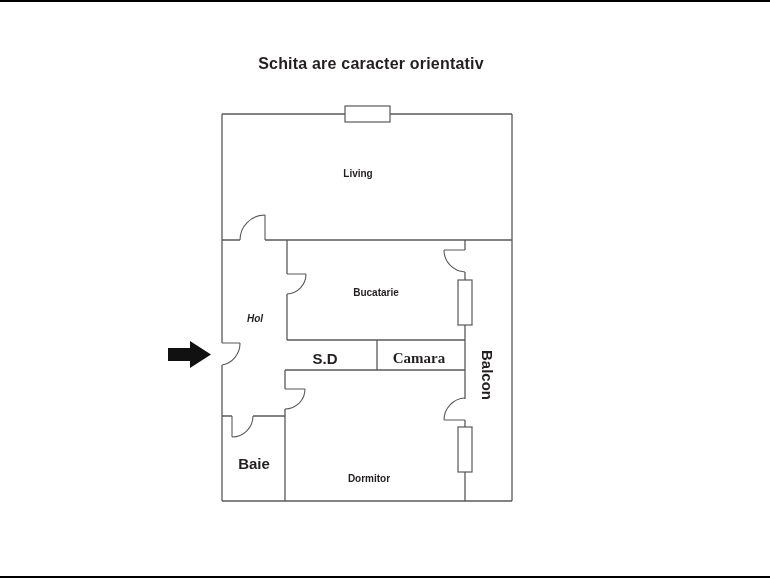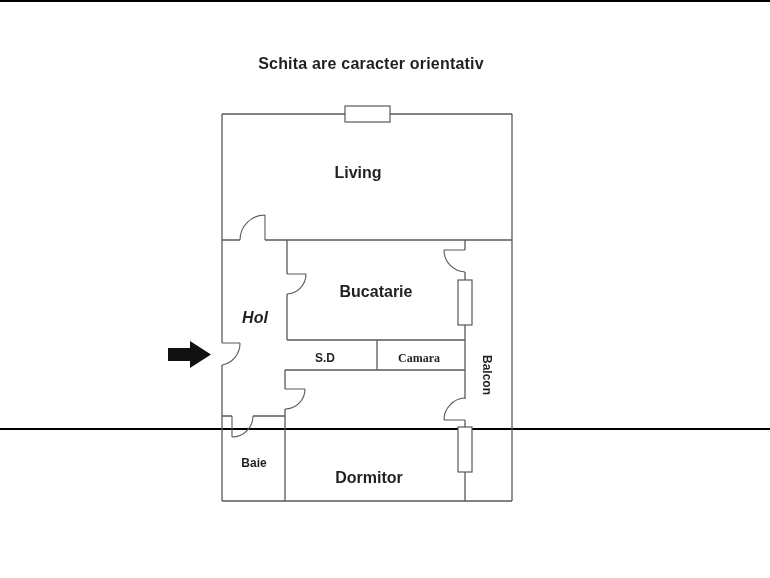--- a/index.html
+++ b/index.html
@@ -11,42 +11,42 @@
   }
   html,body{margin:0;padding:0;}
   body{
     width:770px;height:578px;
     background:var(--background);
     font-family:"Liberation Sans", sans-serif;
     overflow:hidden;
   }
   .frame{
     position:relative;
-    width:770px;height:430px;
+    width:770px;height:578px;
     box-sizing:border-box;
     border-top:2px solid var(--frame);
     border-bottom:2px solid var(--frame);
     background:var(--background);
   }
   .plan-svg{position:absolute;left:0;top:0;width:770px;height:578px;}
   .wall{stroke:var(--wall);stroke-width:1.3;fill:none;}
   .door{stroke:var(--wall);stroke-width:1.1;fill:none;}
   .window{stroke:var(--wall);stroke-width:1.2;fill:var(--background);}
   .arrow{fill:var(--arrow);stroke:none;}
   .label{
     position:absolute;
     transform:translate(-50%,-50%);
     color:var(--text);
     font-weight:600;
     white-space:nowrap;
     -webkit-font-smoothing:antialiased;
   }
   .title{font-size:16px;letter-spacing:.2px;}
-  .room-lg{font-size:16px;}
-  .room-sm{font-size:12px;}
+  .room-lg{font-size:10px;}
+  .room-sm{font-size:15px;}
   .vertical{
     transform:translate(-50%,-50%);
     writing-mode:vertical-rl;
     text-orientation:mixed;
   }
 </style>
 </head>
 <body>
 
 <div class="frame">

